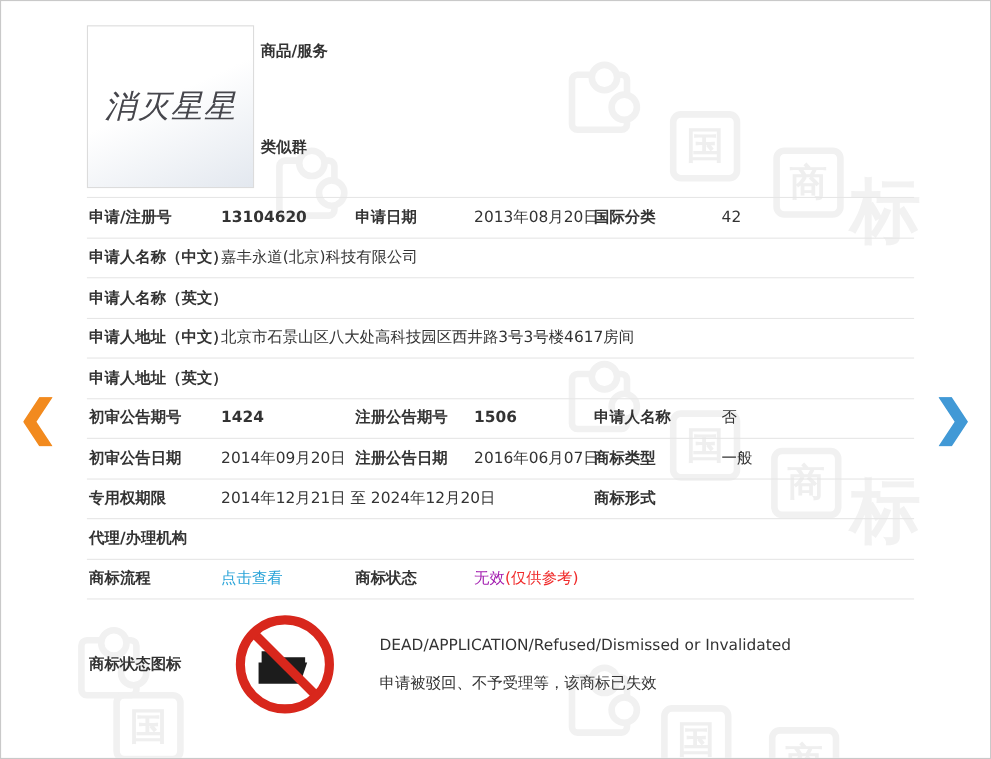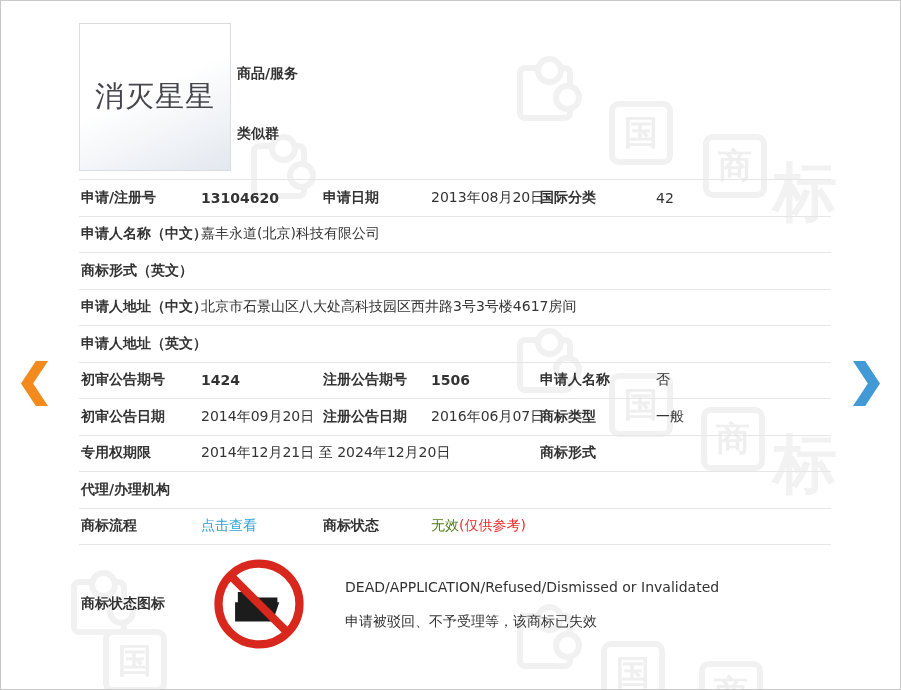--- a/index.html
+++ b/index.html
@@ -23,36 +23,36 @@
 
   
   .content { position:absolute; left:78px; top:22px; width:752px; z-index:1; }
 
   .header { position:relative; height:156px; border-bottom:1px solid #e6e6e6; }
   .tm-image { position:absolute; left:0; top:0; width:150px; height:146px;
     border:1px solid #dcdcdc;
     background:linear-gradient(155deg,#ffffff 45%,#e3e8ef 100%);
     display:flex; align-items:center; justify-content:center; }
   .tm-image span { font-family:"DejaVu Serif","Liberation Serif",serif;
-    font-size:29px; color:#46464c; letter-spacing:1px; }
+    font-size:29px; color:#46464c; letter-spacing:1px;font-style:italic; }
   .hdr-label { position:absolute; left:158px; font-size:14px; font-weight:bold; color:#333; }
-  .hdr-goods { top:42px; }
+  .hdr-goods { top:15px; }
   .hdr-similar { top:102px; }
 
   .row { display:grid; align-items:center; height:35.5px;
     border-bottom:1px solid #e6e6e6; font-size:14px; color:#333; }
   .r6  { grid-template-columns:122px 120px 110px 107px 118px 1fr; }
   .r2  { grid-template-columns:122px 1fr; }
   .r4s { grid-template-columns:122px 337px 118px 1fr; }
   .r4p { grid-template-columns:122px 120px 110px 1fr; }
   .label { font-weight:bold; padding-left:2px; white-space:nowrap; }
   .value { white-space:nowrap; }
   .bold  { font-weight:bold; }
   .link  { color:#29a3d8; text-decoration:none; cursor:pointer;text-align:right; }
-  .status-invalid { color:#4d7c0f; }
+  .status-invalid { color:#a21caf; }
   .status-note    { color:#f02b2b; }
 
   .icon-row { display:flex; align-items:center; height:118px; font-size:14px; color:#333; }
   .icon-row .label { width:122px; flex:0 0 auto; }
   .no-icon { margin-left:10px; width:92px; height:92px; flex:0 0 auto; }
   .status-text { margin-left:40px; line-height:34px; }
 
   
   .nav-prev { position:absolute; left:20px;  top:360px; z-index:2; cursor:pointer;
     width:27px; height:45px; }
@@ -110,21 +110,21 @@
       <div class="label">国际分类</div>
       <div class="value">42</div>
     </div>
 
     <div class="row r2">
       <div class="label">申请人名称（中文）</div>
       <div class="value">嘉丰永道(北京)科技有限公司</div>
     </div>
 
     <div class="row r2">
-      <div class="label">商标形式（英文）</div>
+      <div class="label">申请人名称（英文）</div>
       <div class="value"></div>
     </div>
 
     <div class="row r2">
       <div class="label">申请人地址（中文）</div>
       <div class="value">北京市石景山区八大处高科技园区西井路3号3号楼4617房间</div>
     </div>
 
     <div class="row r2">
       <div class="label">申请人地址（英文）</div>

